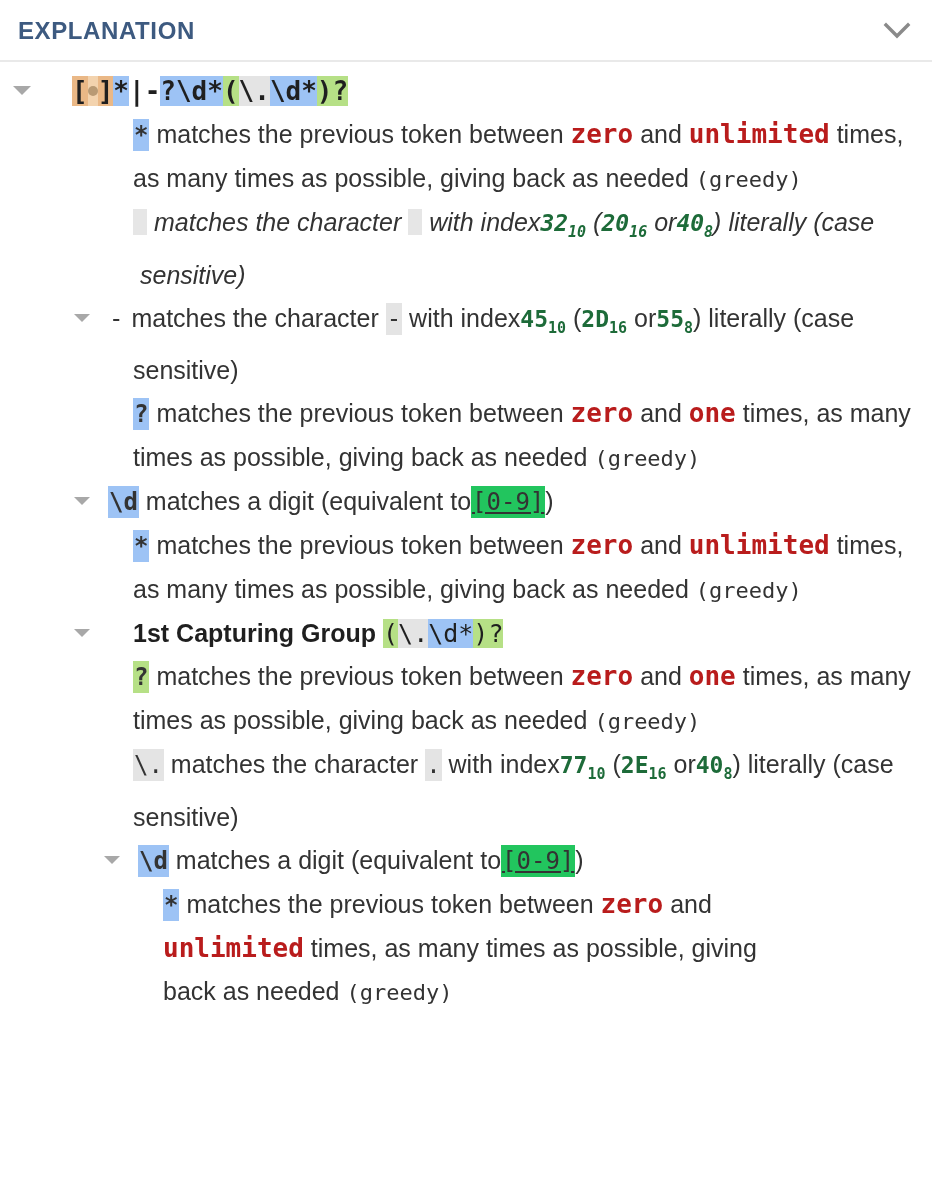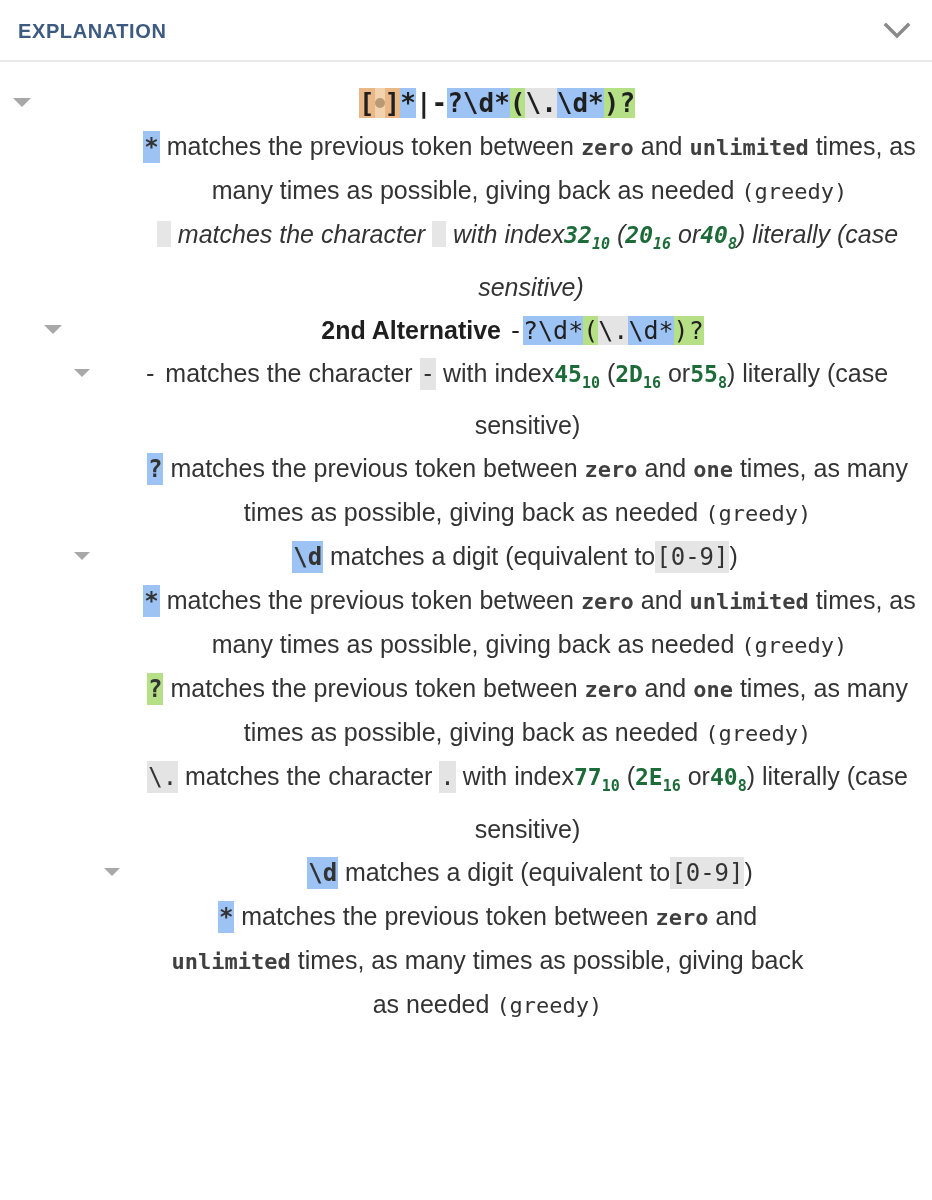--- a/index.html
+++ b/index.html
@@ -19,39 +19,38 @@
   .panel-header {
     display: flex;
     align-items: center;
     justify-content: space-between;
     padding: 14px 18px 12px 18px;
     border-bottom: 2px solid #e9e9e9;
     box-sizing: border-box;
     height: 62px;
   }
   .panel-title {
-    font-size: 20px;
+    font-size: 24px;
     font-weight: bold;
     letter-spacing: 0.6px;
     color: #3d5a80;
   }
   .chevron-btn {
     width: 34px;
     height: 30px;
     display: flex;
     align-items: center;
     justify-content: center;
     cursor: pointer;
   }
   .chevron-btn svg { display: block; }
 
   
   .tree {
-    padding-top: 20px;
-    text-align: center;
+    padding-top: 8px;
   }
   .node {
     position: relative;
     line-height: 43px;
     font-size: 25px;
     padding-right: 10px;
     box-sizing: border-box;
   }
   .node .tri {
     position: absolute;
@@ -86,27 +85,27 @@
     font-family: "DejaVu Sans Mono", monospace;
     font-size: 26px;
     letter-spacing: 0px;
     white-space: pre;
   }
   .hl-blue   { background: #9dc3f5; }
   .hl-green  { background: #b6e086; }
   .hl-orange { background: #eab886; }
   .hl-peach  { background: #f3d3ae; }
   .hl-grey   { background: #e4e4e4; }
-  .hl-yellow { background: #e5e5e5; }
+  .hl-yellow { background: #22c55e; text-decoration: underline; }
   .hl-none   { background: transparent; }
 
   .green-word {
-    color: #404040;
-    font-family: "DejaVu Sans Mono", monospace;
-    font-size: 22px;
+    color: #b91c1c;
+    font-family: "DejaVu Sans Mono", monospace;
+    font-size: 26px;
     font-weight: bold;
   }
   .green-num {
     color: #1d6b39;
     font-family: "DejaVu Sans Mono", monospace;
     font-size: 23px;
     font-weight: bold;
   }
   .green-num sub {
     font-size: 15px;
@@ -188,25 +187,20 @@
 
   <div class="node lvl3 body" style="padding-left:140px; text-indent:-7px;font-style:italic;">
     <span class="spacechar"></span>
     <span>matches the character</span>
     <span class="spacechar"></span>
     <span>with index</span><span class="green-num"><span>32</span><sub>10</sub></span><span> (</span><span class="green-num"><span>20</span><sub>16</sub></span>
     <span>or</span><span class="green-num"><span>40</span><sub>8</sub></span><span>)</span>
     <span>literally (case sensitive)</span>
   </div>
 
-  <div class="node lvl1 heading">
-    <span class="tri"></span>
-    <span>2nd Alternative</span>
-    <span class="inline-pat"><span class="hl-none">-</span><span class="hl-blue">?\d*</span><span class="hl-green">(</span><span class="hl-grey">\.</span><span class="hl-blue">\d*</span><span class="hl-green">)</span><span class="hl-green">?</span></span>
-  </div>
 
   <div class="node lvl2 body" style="padding-left:133px; text-indent:-25px;">
     <span class="tri small"></span>
     <span class="tok-plain">-</span>
     <span>matches the character</span>
     <span class="tok-plain hl-grey">-</span>
     <span>with index</span><span class="green-num"><span>45</span><sub>10</sub></span><span> (</span><span class="green-num"><span>2D</span><sub>16</sub></span>
     <span>or</span><span class="green-num"><span>55</span><sub>8</sub></span><span>)</span>
     <span>literally (case sensitive)</span>
   </div>
@@ -231,20 +225,25 @@
   <div class="node lvl3 body" style="padding-left:133px; padding-right:6px;">
     <span class="tok hl-blue">*</span>
     <span>matches the previous token between</span>
     <span class="green-word">zero</span>
     <span>and</span>
     <span class="green-word">unlimited</span>
     <span>times, as many times as possible, giving back as needed</span>
     <span class="greedy">(greedy)</span>
   </div>
 
+  <div class="node lvl2 heading">
+    <span class="tri small"></span>
+    <span>1st Capturing Group</span>
+    <span class="inline-pat"><span class="hl-green">(</span><span class="hl-grey">\.</span><span class="hl-blue">\d*</span><span class="hl-green">)</span><span class="hl-green">?</span></span>
+  </div>
 
   <div class="node lvl3 body" style="padding-left:133px;">
     <span class="tok hl-green">?</span>
     <span>matches the previous token between</span>
     <span class="green-word">zero</span>
     <span>and</span>
     <span class="green-word">one</span>
     <span>times,</span>
     <span>as many times as possible, giving back as needed</span>
     <span class="greedy">(greedy)</span>

